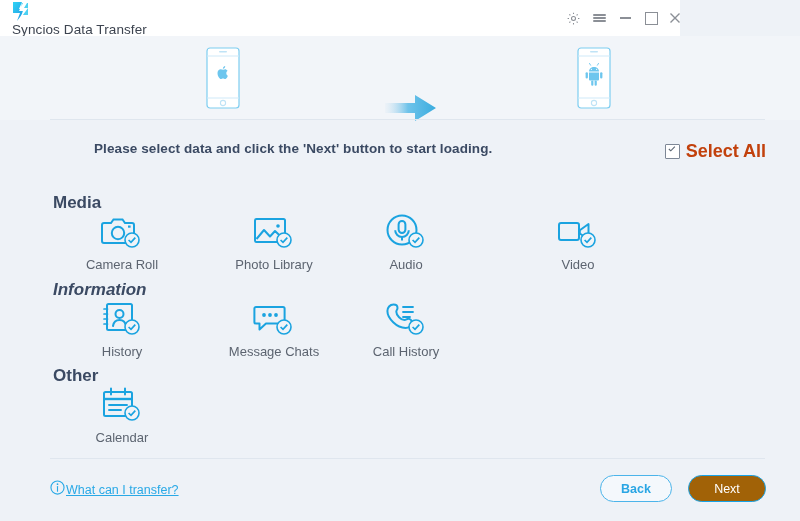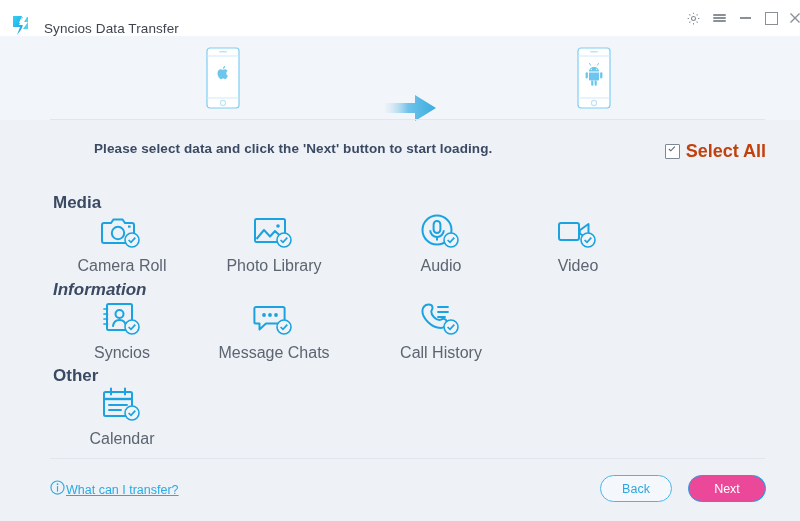--- a/index.html
+++ b/index.html
@@ -18,25 +18,26 @@
     position: relative;
     width: 800px;
     height: 521px;
     background: #eef2f7;
   }
 
   
   .titlebar {
     position: absolute;
     top: 0; left: 0;
-    width: 800px;
+    width: 680px;
     height: 36px;
     background: #ffffff;
     display: flex;
-    align-items: flex-end;
+    align-items: flex-start;
+    flex-direction: column;
   }
   .logo {
     width: 22px;
     height: 22px;
     margin-left: 10px;
     flex: 0 0 auto;
     position: relative;
   }
   .app-title {
     margin-left: 12px;
@@ -171,28 +172,28 @@
   }
   .tile .ico {
     height: 38px;
     display: flex;
     align-items: center;
     justify-content: center;
     position: relative;
   }
   .tile .cap {
     margin-top: 7px;
-    font-size: 16px;
+    font-size: 13px;
     color: #5c6470;
     white-space: nowrap;
   }
   
   .c1 { left: 66px; }
   .c2 { left: 218px; }
-  .c3 { left: 385px; }
+  .c3 { left: 350px; }
   .c4 { left: 522px; }
   
   .r1 { top: 212px; }
   .r2 { top: 299px; }
   .r3 { top: 385px; }
 
   
   .divider-bot {
     position: absolute;
     top: 458px;
@@ -231,23 +232,24 @@
     display: flex;
     align-items: center;
     justify-content: center;
     cursor: pointer;
     box-sizing: border-box;
   }
   .btn.back {
     border: 1.2px solid #4bb4ea;
     color: #2aa6e4;
     background: #f4f8fc;
+    font-weight: bold;
   }
   .btn.next {
-    background: #ec4899;
+    background: #a16207;
     color: #ffffff;
     border: 1.2px solid #17a3e8;
     width: 78px;
   }
 </style>
 </head>
 <body>
 
 <div id="app">
 
@@ -419,21 +421,21 @@
     <div class="ico">
       <svg width="42" height="36" viewBox="0 0 42 36" fill="none" stroke="#1aa3e0" stroke-width="2">
         <rect x="6" y="4" width="25" height="26" rx="1.5"></rect>
         <circle cx="18.5" cy="14" r="4"></circle>
         <path d="M12 26c.6-4 3.3-6 6.5-6s5.9 2 6.5 6" stroke-linecap="round"></path>
         <path d="M3 9h3.5M3 14h3.5M3 19h3.5M3 24h3.5" stroke-width="1.7" stroke-linecap="round"></path>
         <circle cx="31" cy="27" r="7" fill="#f0f4f8" stroke="#1aa3e0" stroke-width="1.6"></circle>
         <path d="M27.6 27l2.4 2.3 4.3-4.6" stroke="#1aa3e0" stroke-width="1.7"></path>
       </svg>
     </div>
-    <div class="cap">Syncios</div>
+    <div class="cap">History</div>
   </div>
 
   <div class="tile c2 r2">
     <div class="ico">
       <svg width="42" height="36" viewBox="0 0 42 36" fill="none" stroke="#1aa3e0" stroke-width="2">
         <path d="M3 7h27a1.6 1.6 0 0 1 1.6 1.6v13.3A1.6 1.6 0 0 1 30 23.5H13l-6.5 6v-6H3a1.6 1.6 0 0 1-1.6-1.6V8.6A1.6 1.6 0 0 1 3 7z" stroke-linejoin="round"></path>
         <circle cx="11" cy="15" r="1.9" fill="#1aa3e0" stroke="none"></circle>
         <circle cx="17" cy="15" r="1.9" fill="#1aa3e0" stroke="none"></circle>
         <circle cx="23" cy="15" r="1.9" fill="#1aa3e0" stroke="none"></circle>
         <circle cx="31" cy="27" r="7" fill="#f0f4f8" stroke="#1aa3e0" stroke-width="1.6"></circle>

